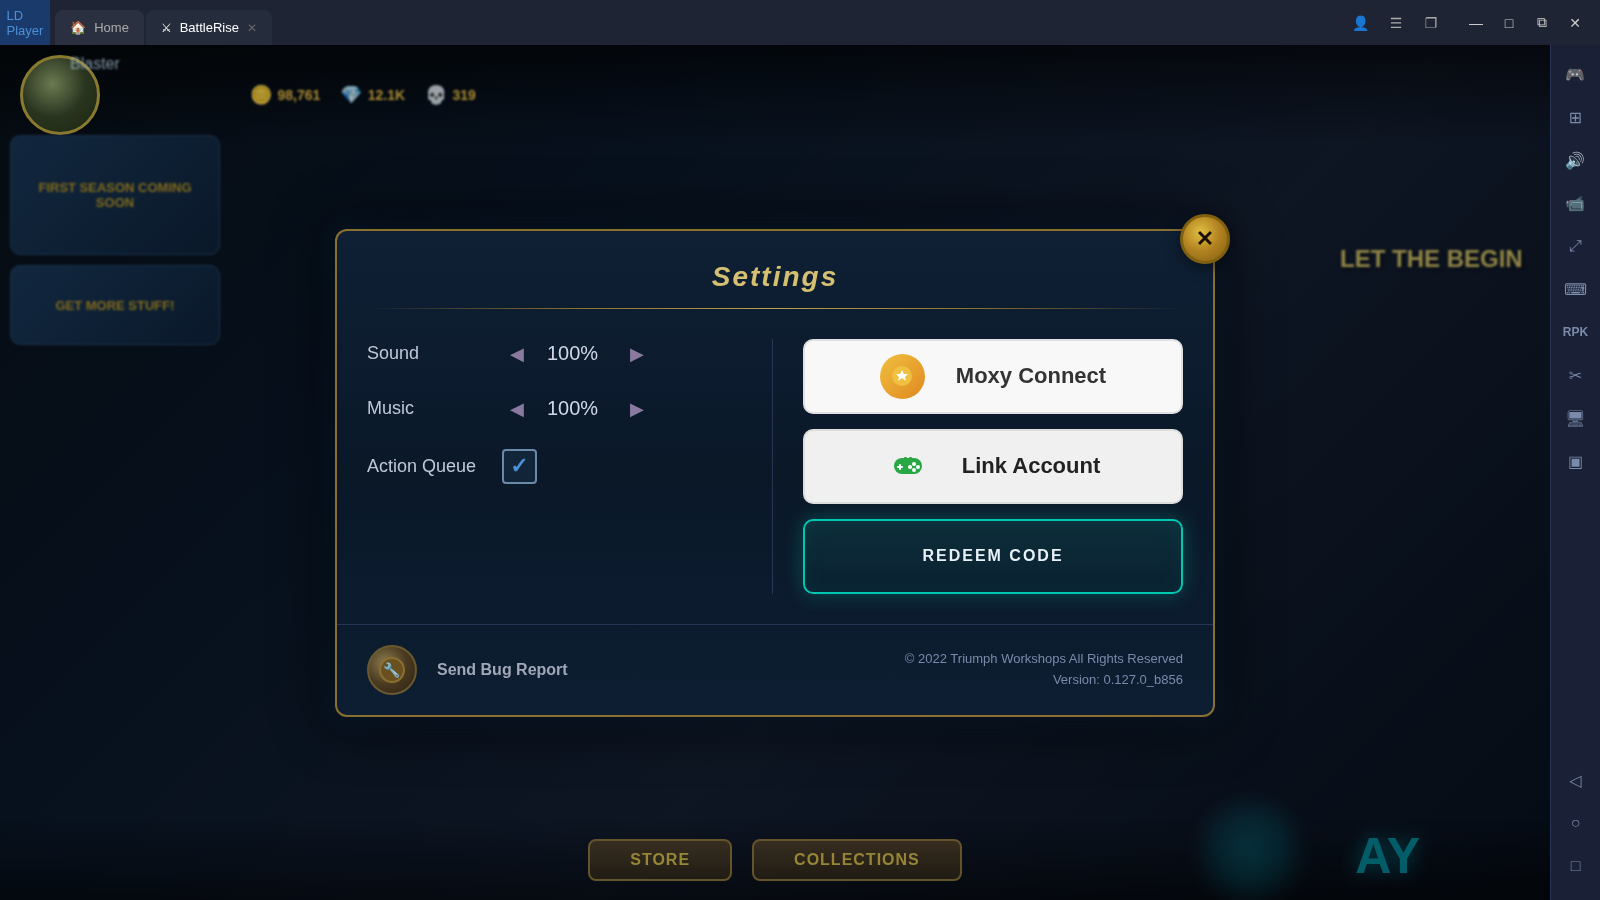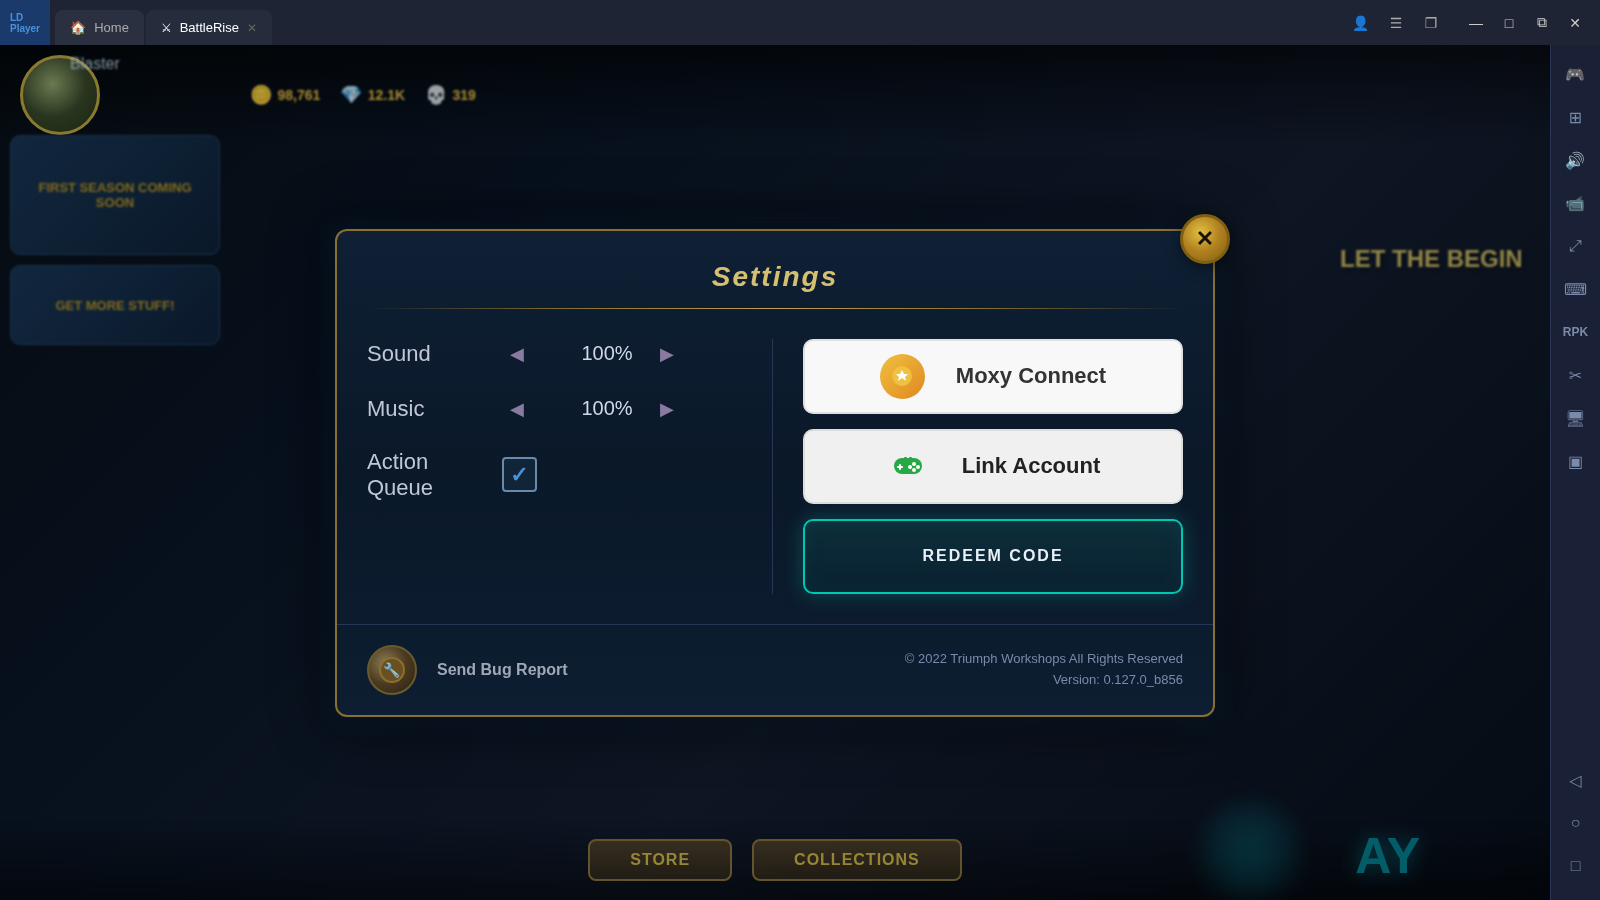--- a/index.html
+++ b/index.html
@@ -327,21 +327,21 @@
       border-right: 1px solid #2a3555;
     }
 
     .setting-row {
       display: flex;
       align-items: center;
       gap: 15px;
     }
 
     .setting-label {
-      font-size: 22px;
+      font-size: 18px;
       color: #c0c8d8;
       width: 120px;
     }
 
     .setting-control {
       display: flex;
       align-items: center;
       gap: 15px;
     }
 
@@ -353,22 +353,21 @@
       height: 30px;
       display: flex;
       align-items: center;
       justify-content: center;
     }
 
     .setting-value {
       font-size: 20px;
       color: #d0d8e8;
       min-width: 60px;
-      text-align: center;
-      margin-left: 30px;
+      text-align: left;
     }
 
     .checkbox-container {
       display: flex;
       align-items: center;
     }
 
     .checkbox-visual {
       width: 35px;
       height: 35px;
@@ -546,21 +545,21 @@
       font-size: 14px;
       cursor: pointer;
       border-radius: 3px;
     }
   </style>
 </head>
 <body>
 
 <div class="browser-chrome">
   <div class="browser-logo">
-    <span style="font-size:10px; color:#4a90d9; font-weight:bold;">LD<br>Player</span>
+    <span style="font-size:13px; color:#4a90d9; font-weight:normal;">LD<br>Player</span>
   </div>
 
   <div class="browser-tabs">
     <div class="browser-tab">
       <span>🏠</span>
       <span>Home</span>
     </div>
     <div class="browser-tab active">
       <span style="font-size:12px;">⚔</span>
       <span>BattleRise</span>

